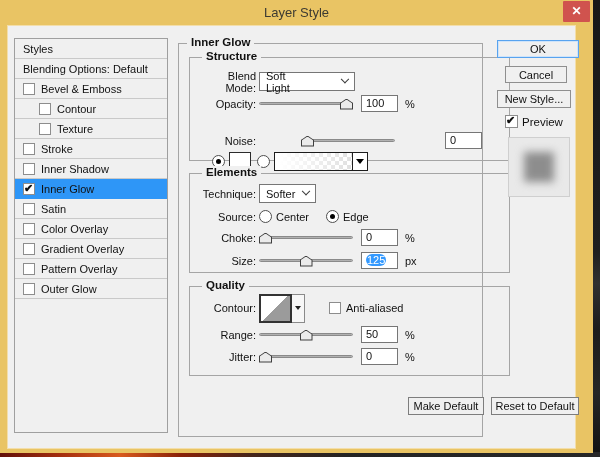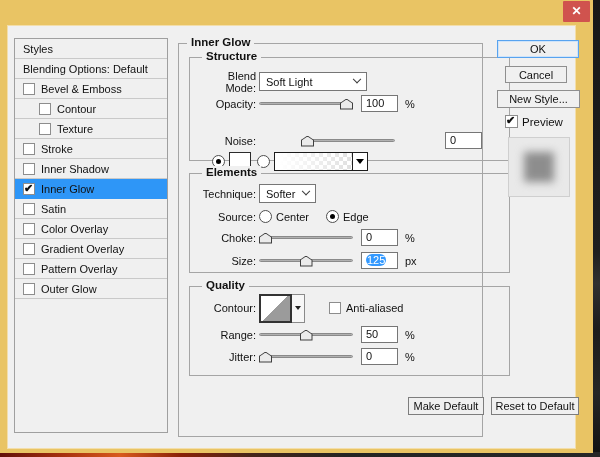--- a/index.html
+++ b/index.html
@@ -59,21 +59,21 @@
   .panel > .legend{ left:8px; }
   .group{ position:absolute; left:10px; width:321px; border:1px solid #a5a5a5; }
   .group > .legend{ left:12px; }
   #group-structure{ top:13px;  height:104px; }
   #group-elements { top:129px; height:100px; }
   #group-quality  { top:242px; height:90px; }
 
   .row{ position:absolute; height:19px; display:flex; align-items:center; left:20px; }
   .row .lbl{ width:57px; text-align:right; margin-right:3px; flex:0 0 auto; }
 
-  .dd-blend{ width:108px;gap:33px; }
+  .dd-blend{ width:96px;gap:33px; }
   .dd-technique{ width:57px; }
 
   .radio-opt{ display:flex; align-items:center; }
   .radio-opt .radio{ margin-right:4px; }
 
   .swatch{ width:22px; height:19px; background:#fff; border:1px solid #2b2b2b; margin:0 6px 0 4px; }
   .gradbar{ position:relative; width:94px; height:19px; border:1px solid #1c1c1c;
     background:linear-gradient(45deg,#d3d3d3 25%,transparent 25%,transparent 75%,#d3d3d3 75%) 0 0/8px 8px,
                linear-gradient(45deg,#d3d3d3 25%,transparent 25%,transparent 75%,#d3d3d3 75%) 4px 4px/8px 8px,#fff; }
   .gradbar .fade{ position:absolute; inset:0; background:linear-gradient(90deg,#fff 5%,rgba(255,255,255,.15)); }
@@ -90,37 +90,38 @@
 
   .btn{ background:#f0f0f0; border:1px solid #7d7d7d; text-align:center; cursor:default;
     font-size:11px; color:#111; display:flex; align-items:center; justify-content:center; }
   .footer-btn1{ position:absolute; left:229px; top:353px; width:76px; height:18px; }
   .footer-btn2{ position:absolute; left:312px; top:353px; width:88px; height:18px; }
 
   
   .btn-ok{ position:absolute; left:489px; top:14px; width:82px; height:18px;
     border:1px solid #58a3ef; box-shadow:inset 0 0 0 1px #cfe4fa; }
   .btn-cancel{ position:absolute; left:497px; top:40px; width:62px; height:17px; border-color:#8f8f8f; }
-  .btn-newstyle{ position:absolute; left:489px; top:64px; width:83px; height:18px; border-color:#8f8f8f; }
+  .btn-newstyle{ position:absolute; left:489px; top:64px; width:74px; height:18px; border-color:#8f8f8f; }
   .preview-wrap{ position:absolute; left:497px; top:89px; display:flex; align-items:center; }
   .preview-wrap .cb{ width:13px; height:13px; margin-right:4px; }
   .preview-label{ font-size:11.5px; }
   .preview-thumb{ position:absolute; left:500px; top:111px; width:62px; height:60px;
     background:#e9e9e9; border:1px solid #cfcfcf; overflow:hidden; }
   .preview-thumb .blur-square{ width:30px; height:30px; margin:14px auto 0; background:#8d8d8d; filter:blur(4px); }
 </style>
 </head>
 <body>
 
 <div class="desktop">
   <div class="wallpaper-side"></div>
   <div class="wallpaper-fire"></div>
 
   <div class="window">
     <div class="titlebar">
+      <div class="title">Layer Style</div>
       <div class="close-btn">
         <span>✕</span>
       </div>
     </div>
 
     <div class="dialog">
 
       <div class="sidebar" id="sidebar">
           <div class="side-row">
             <span>Styles</span>

